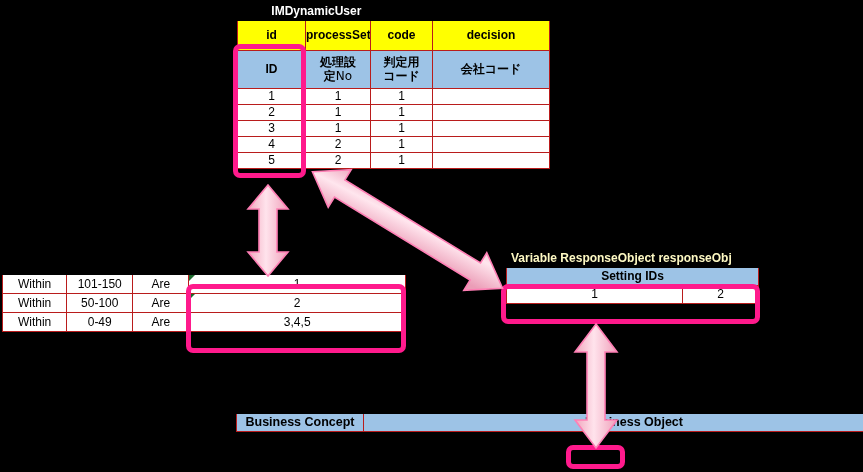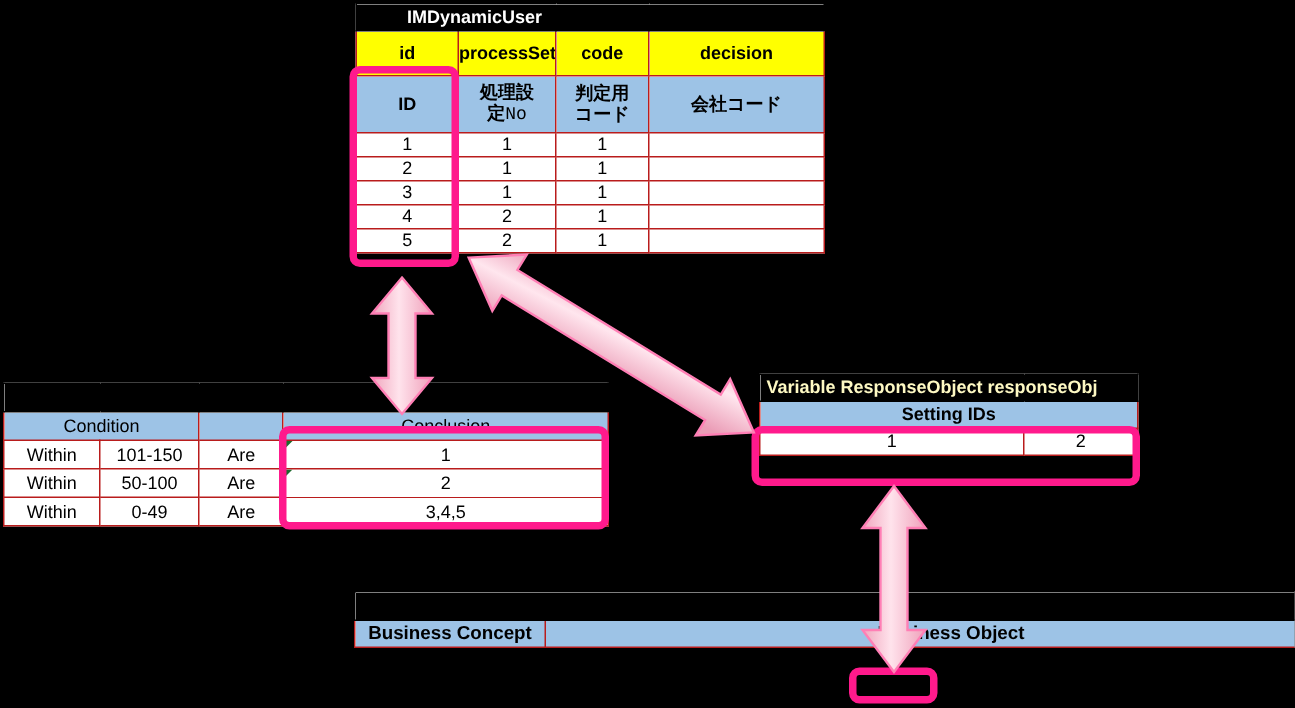--- a/index.html
+++ b/index.html
@@ -120,21 +120,21 @@
         <td class="titlebar" colspan="4"><span>Data </span><span class="accent">IMDynamicUser</span><span> settings</span></td>
       </tr>
       <tr class="r-eng">
         <td class="yellowhdr">id</td>
         <td class="yellowhdr smallcap">processSetNo</td>
         <td class="yellowhdr">code</td>
         <td class="yellowhdr">decision</td>
       </tr>
       <tr class="r-jp">
         <td class="bluehdr">ID</td>
-        <td class="bluehdr jp" style="white-space: normal; line-height: 1.12; font-family: Liberation Mono, monospace;">処理設<br>定<span class="sm">No</span></td>
+        <td class="bluehdr jp" style="white-space: normal; line-height: 1.12;">処理設<br>定<span class="sm">No</span></td>
         <td class="bluehdr jp" style="white-space: normal; line-height: 1.12; font-family: Liberation Serif, serif;">判定用<br>コード</td>
         <td class="bluehdr jp" style="">会社コード</td>
       </tr>
       <tr>
         <td class="white">1</td>
         <td class="white">1</td>
         <td class="white">1</td>
         <td class="white"></td>
       </tr>
       <tr>
@@ -167,25 +167,20 @@
   <table class="xl" id="tbl-dt">
     <colgroup>
       <col style="width:64px">
         <col style="width:66px">
         <col style="width:56px">
         <col style="width:216px">
     </colgroup>
     <tbody>
       <tr class="r-title">
         <td class="titlebar" colspan="4">DecisionTable MyRules</td>
-      </tr>
-      <tr>
-        <td class="bluehdr2" colspan="2">Condition</td>
-        <td class="bluehdr2"></td>
-        <td class="bluehdr2">Conclusion</td>
       </tr>
       <tr>
         <td class="white">Within</td>
         <td class="white">101-150</td>
         <td class="white">Are</td>
         <td class="white cmt">1</td>
       </tr>
       <tr>
         <td class="white">Within</td>
         <td class="white">50-100</td>

